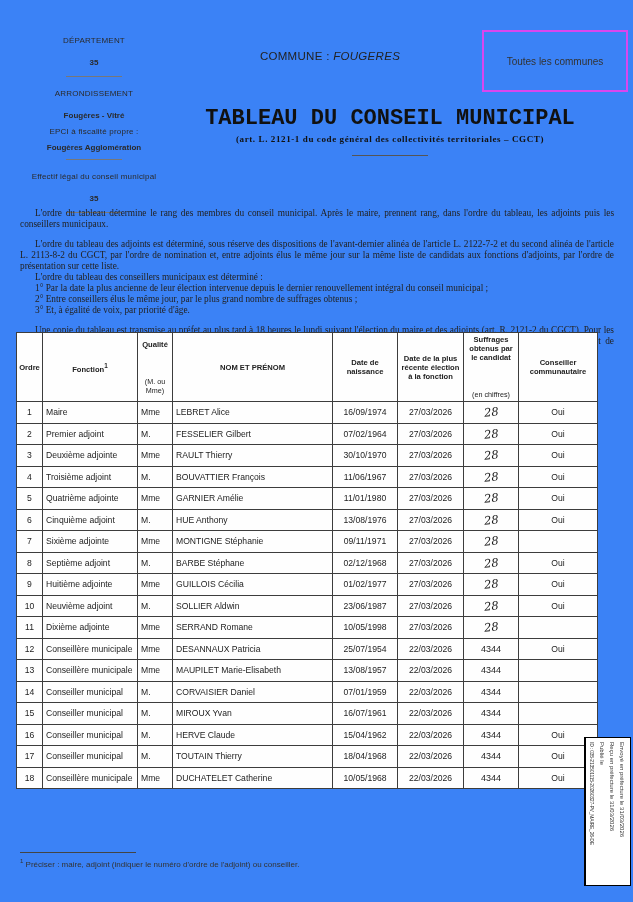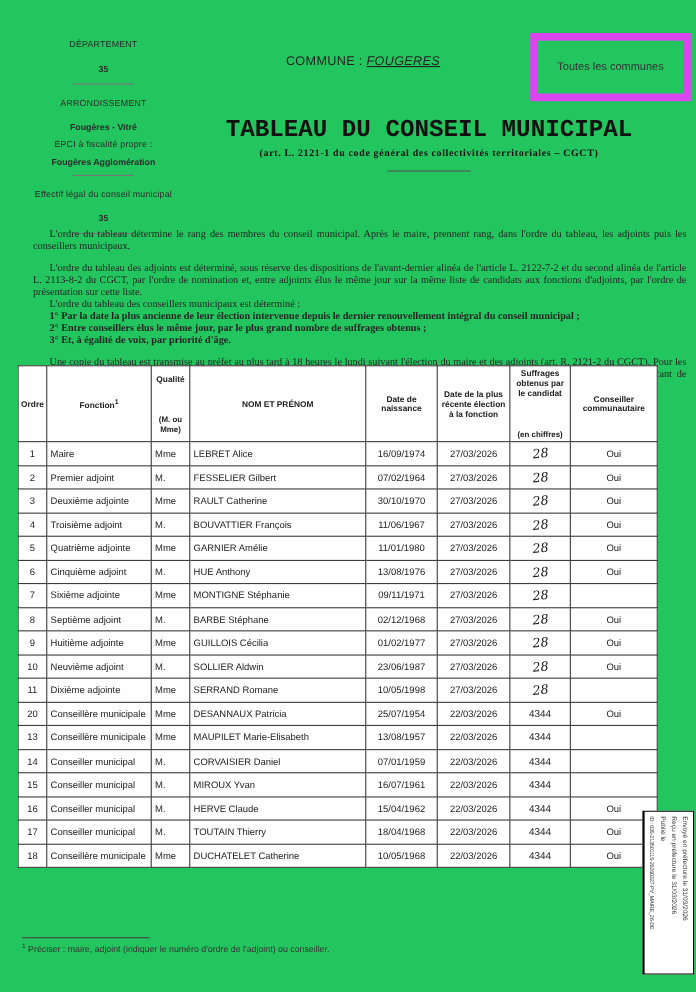--- a/index.html
+++ b/index.html
@@ -1,47 +1,47 @@
 <!DOCTYPE html>
 <html><head>
 <meta charset="utf-8">
 <style>
   * { margin: 0; padding: 0; box-sizing: border-box; }
   html, body { background: #e8e8e8; }
   body { width: 633px; height: 902px; position: relative; font-family: "Liberation Sans", sans-serif; color: #1c1c1c; }
-  .page { position: absolute; left: 0; top: 0; width: 633px; height: 902px; background: #22c55e; overflow: hidden; }
+  .page { position: absolute; left: 0; top: 0; width: 633px; height: 902px; background: #3b82f6; overflow: hidden; }
 
   
   .sidebar { position: absolute; left: 18px; top: 36px; width: 152px; text-align: center; font-size: 8px; color: #2a2a2a; }
   .sidebar .lbl { margin-bottom: 13px; letter-spacing: 0.2px; }
   .sidebar .val { font-weight: bold; margin-bottom: 9px; }
   .sidebar .rule { width: 56px; border: 0; border-top: 1px solid #777; margin: 0 auto 12px auto; }
   .sidebar .small-gap { margin-bottom: 7px; }
 
   
   .commune-line { position: absolute; left: 180px; top: 50px; width: 300px; text-align: center; font-size: 11.5px; color: #222; letter-spacing: 0.3px; }
-  .commune-line .it { font-style: italic; text-decoration: underline; }
-  .all-communes { position: absolute; left: 482px; top: 30px; width: 146px; height: 62px; border: 7px solid #d946ef; display: flex; align-items: center; justify-content: center; font-size: 10px; color: #333; }
+  .commune-line .it { font-style: italic; }
+  .all-communes { position: absolute; left: 482px; top: 30px; width: 146px; height: 62px; border: 2px solid #d946ef; display: flex; align-items: center; justify-content: center; font-size: 10px; color: #333; }
 
   
   .doc-title { position: absolute; left: 160px; top: 106px; width: 460px; text-align: center; font-family: "Liberation Mono", monospace; font-weight: bold; font-size: 22px; letter-spacing: 0px; color: #111; white-space: nowrap; }
   .doc-subtitle { position: absolute; left: 160px; top: 134px; width: 460px; text-align: center; font-family: "Liberation Serif", serif; font-weight: bold; font-size: 9px; letter-spacing: 0.6px; color: #111; }
   .title-rule { position: absolute; left: 352px; top: 155px; width: 76px; border: 0; border-top: 1.5px solid #555; }
 
   
-  .intro { position: absolute; left: 30px; top: 208px; width: 594px; font-family: "Liberation Serif", serif; font-size: 9.3px; line-height: 11px; text-align: justify; color: #222; }
+  .intro { position: absolute; left: 20px; top: 208px; width: 594px; font-family: "Liberation Serif", serif; font-size: 9.3px; line-height: 11px; text-align: justify; color: #222; }
   .intro p { text-indent: 15px; }
   .intro .gap { margin-bottom: 9px; }
-  .intro .li { text-indent: 15px; text-align: left; font-weight: bold; }
+  .intro .li { text-indent: 15px; text-align: left; }
 
   
   table.council { position: absolute; left: 16px; top: 332px; width: 581px; border-collapse: collapse; table-layout: fixed; background: #fefefe; }
   table.council th, table.council td { border: 1px solid #3d3d3d; overflow: hidden; }
   table.council th { font-size: 7.6px; font-weight: bold; text-align: center; vertical-align: middle; height: 58px; padding: 2px; line-height: 9px; color: #222; }
-  table.council th .sub { display: block; font-weight: bold; font-size: 7.2px; margin-top: 28px; }
+  table.council th .sub { display: block; font-weight: normal; font-size: 7.2px; margin-top: 28px; }
   table.council td { font-size: 8.6px; height: 21.5px; vertical-align: middle; padding: 1px 3px; color: #222; }
   td.c { text-align: center; }
   td.l { text-align: left; padding-left: 5px; }
   .hand { font-family: "DejaVu Serif", serif; font-style: italic; font-size: 11.5px; display: inline-block; transform: rotate(-6deg); color: #191919; }
   .printed { font-size: 9px; }
 
   
   .foot-rule { position: absolute; left: 20px; top: 852px; width: 116px; border: 0; border-top: 1px solid #444; }
   .footnote { position: absolute; left: 20px; top: 858px; width: 420px; font-size: 8px; color: #333; }
   .footnote sup { font-size: 6px; }
@@ -136,21 +136,21 @@
       <td class="c">07/02/1964</td>
       <td class="c">27/03/2026</td>
       <td class="c"><span class="hand">28</span></td>
       <td class="c">Oui</td>
     </tr>
 
     <tr>
       <td class="c">3</td>
       <td class="l">Deuxième adjointe</td>
       <td class="l">Mme</td>
-      <td class="l">RAULT Catherine</td>
+      <td class="l">RAULT Thierry</td>
       <td class="c">30/10/1970</td>
       <td class="c">27/03/2026</td>
       <td class="c"><span class="hand">28</span></td>
       <td class="c">Oui</td>
     </tr>
 
     <tr>
       <td class="c">4</td>
       <td class="l">Troisième adjoint</td>
       <td class="l">M.</td>
@@ -232,21 +232,21 @@
       <td class="l">Dixième adjointe</td>
       <td class="l">Mme</td>
       <td class="l">SERRAND Romane</td>
       <td class="c">10/05/1998</td>
       <td class="c">27/03/2026</td>
       <td class="c"><span class="hand">28</span></td>
       <td class="c"></td>
     </tr>
 
     <tr>
-      <td class="c">20</td>
+      <td class="c">12</td>
       <td class="l">Conseillère municipale</td>
       <td class="l">Mme</td>
       <td class="l">DESANNAUX Patricia</td>
       <td class="c">25/07/1954</td>
       <td class="c">22/03/2026</td>
       <td class="c"><span class="printed">4344</span></td>
       <td class="c">Oui</td>
     </tr>
 
     <tr>

